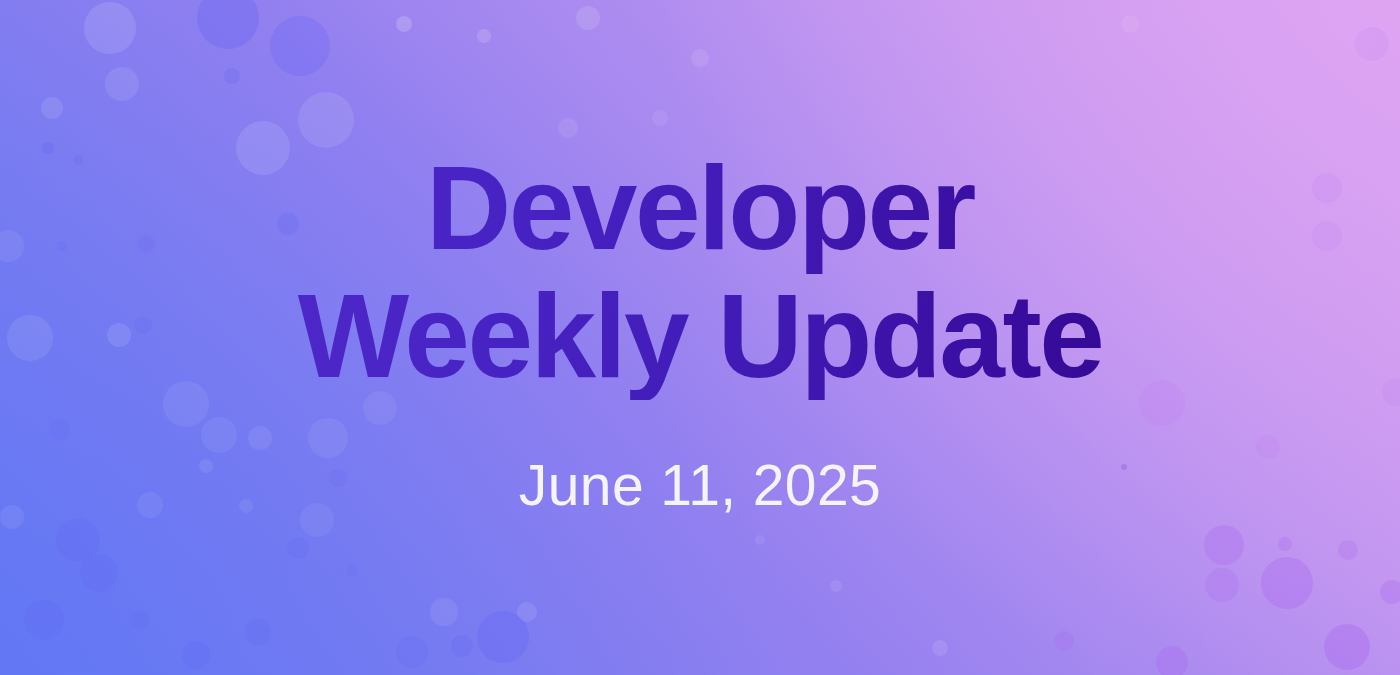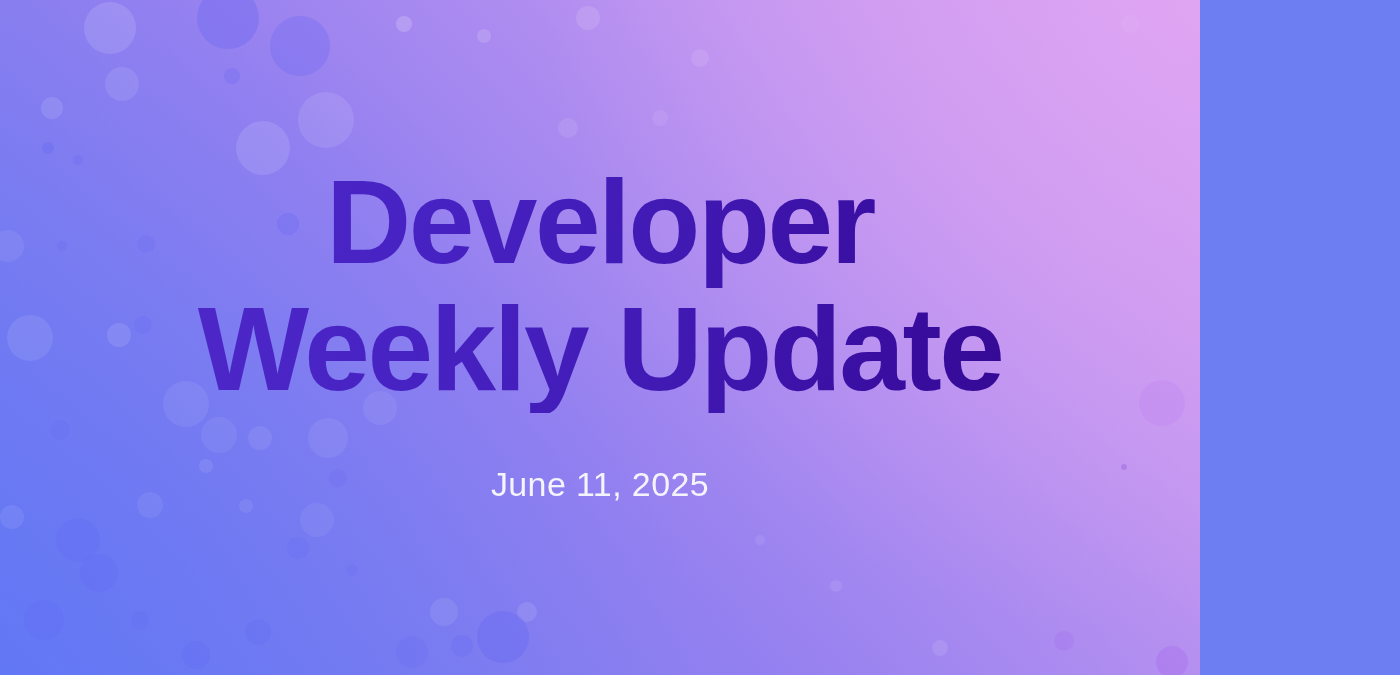--- a/index.html
+++ b/index.html
@@ -4,21 +4,21 @@
 <title>Developer Weekly Update</title>
 <style>
   html, body {
     margin: 0;
     padding: 0;
     background: #6d7df2;
   }
 
   #slide {
     position: relative;
-    width: 1200px;
+    width: 1400px;
     height: 675px;
     overflow: hidden;
     font-family: "Liberation Sans", "DejaVu Sans", sans-serif;
     background: linear-gradient(48deg, #6478f4 0%, #7b7cf0 22%, #9380f0 42%, #a98af0 58%, #c296f0 76%, #dba2f0 100%);
   }
 
   
   #bokeh {
     position: absolute;
     inset: 0;
@@ -66,21 +66,21 @@
     background-clip: text;
     color: transparent;
     -webkit-text-fill-color: transparent;
     white-space: pre-line;
   }
 
   #subtitle {
     margin: 12px;
     padding: 0;
     margin-top: 52px;
-    font-size: 34px;
+    font-size: 57px;
     font-weight: 400;
     letter-spacing: 0.4px;
     color: #f5f3fb;
   }
 </style>
 </head>
 <body>
 
 <div id="slide">
 

